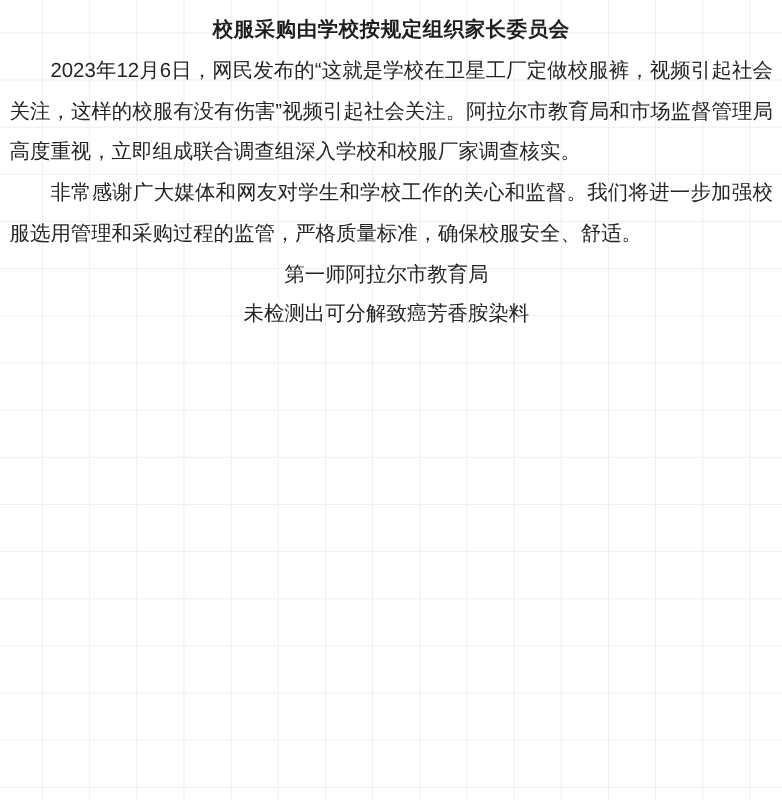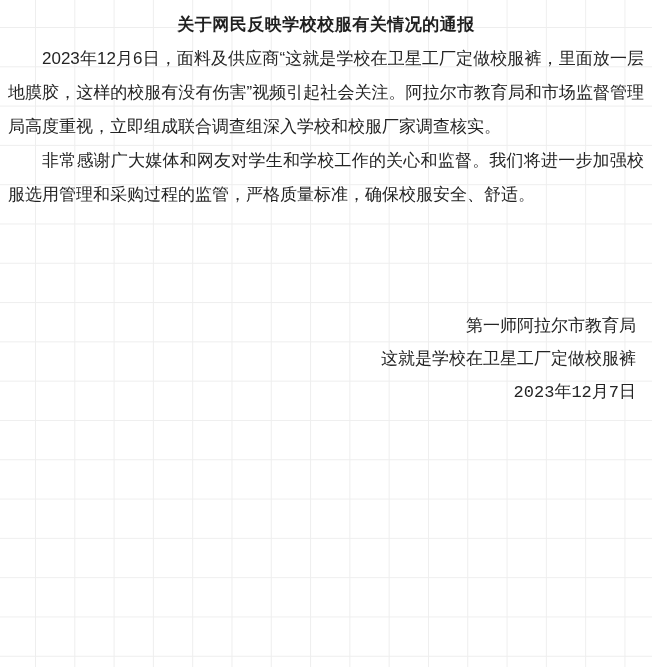--- a/index.html
+++ b/index.html
@@ -40,40 +40,37 @@
     line-height: 34px;
     text-indent: 2em;
     text-align: justify;
     text-justify: inter-ideograph;
     color: #242424;
   }
   .para-1 { margin-top: 38px; }
   .para-2 { margin-top: 14px; }
   .para-3 { margin-top: 10px; font-family: Liberation Serif, serif; }
   .notice-footer {
-    margin-top: 98px;
     padding-right: 8px;
-    text-align: right;
-    font-family: Liberation Mono, monospace;
+    text-align: center;
   }
   .notice-footer div {
     font-size: 17px;
     line-height: 33px;
     color: #242424;
   }
 </style>
 </head>
 <body>
 
 <div class="notice">
-  <h1 class="notice-title">关于网民反映学校校服有关情况的通报</h1>
+  <h1 class="notice-title">校服采购由学校按规定组织家长委员会</h1>
 
   <div class="notice-body">
-    <p class="para-1">2023年12月6日，面料及供应商“这就是学校在卫星工厂定做校服裤，里面放一层地膜胶，这样的校服有没有伤害”视频引起社会关注。阿拉尔市教育局和市场监督管理局高度重视，立即组成联合调查组深入学校和校服厂家调查核实。</p>
+    <p class="para-1">2023年12月6日，网民发布的“这就是学校在卫星工厂定做校服裤，视频引起社会关注，这样的校服有没有伤害”视频引起社会关注。阿拉尔市教育局和市场监督管理局高度重视，立即组成联合调查组深入学校和校服厂家调查核实。</p>
     <p class="para-3">非常感谢广大媒体和网友对学生和学校工作的关心和监督。我们将进一步加强校服选用管理和采购过程的监管，严格质量标准，确保校服安全、舒适。</p>
   </div>
 
   <div class="notice-footer">
     <div>第一师阿拉尔市教育局</div>
-    <div>这就是学校在卫星工厂定做校服裤</div>
-    <div>2023年12月7日</div>
+    <div>未检测出可分解致癌芳香胺染料</div>
   </div>
 </div>
 
 </body></html>

